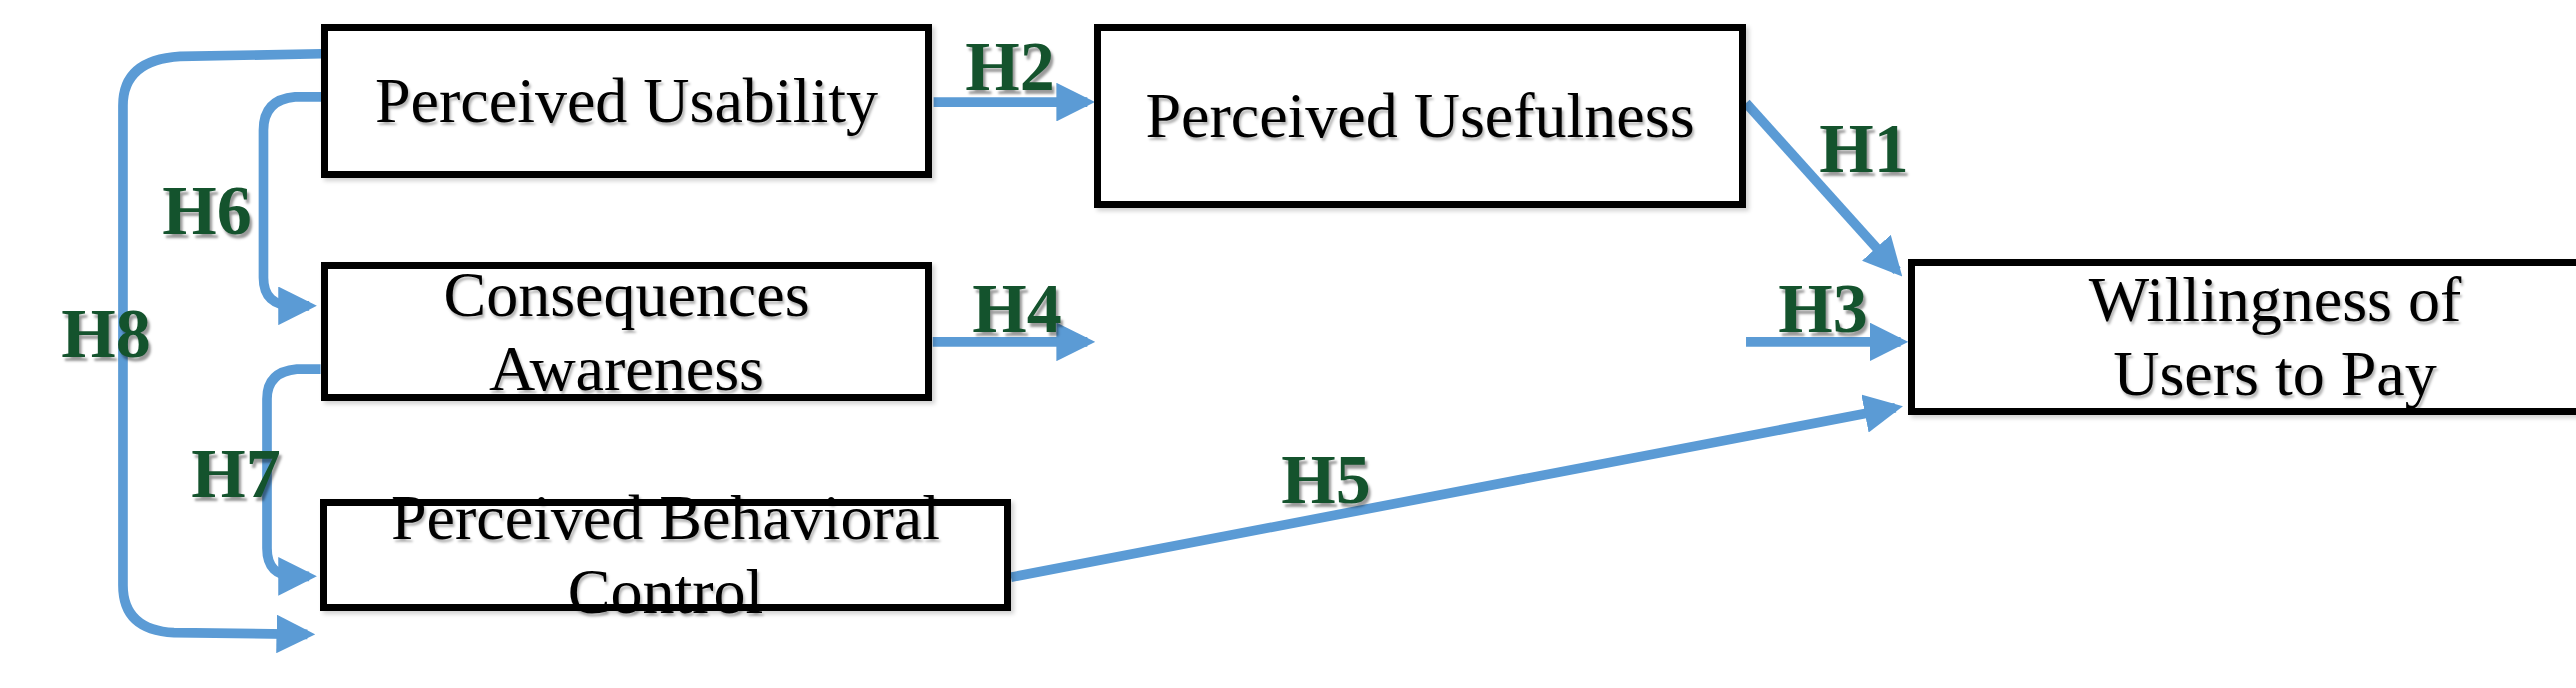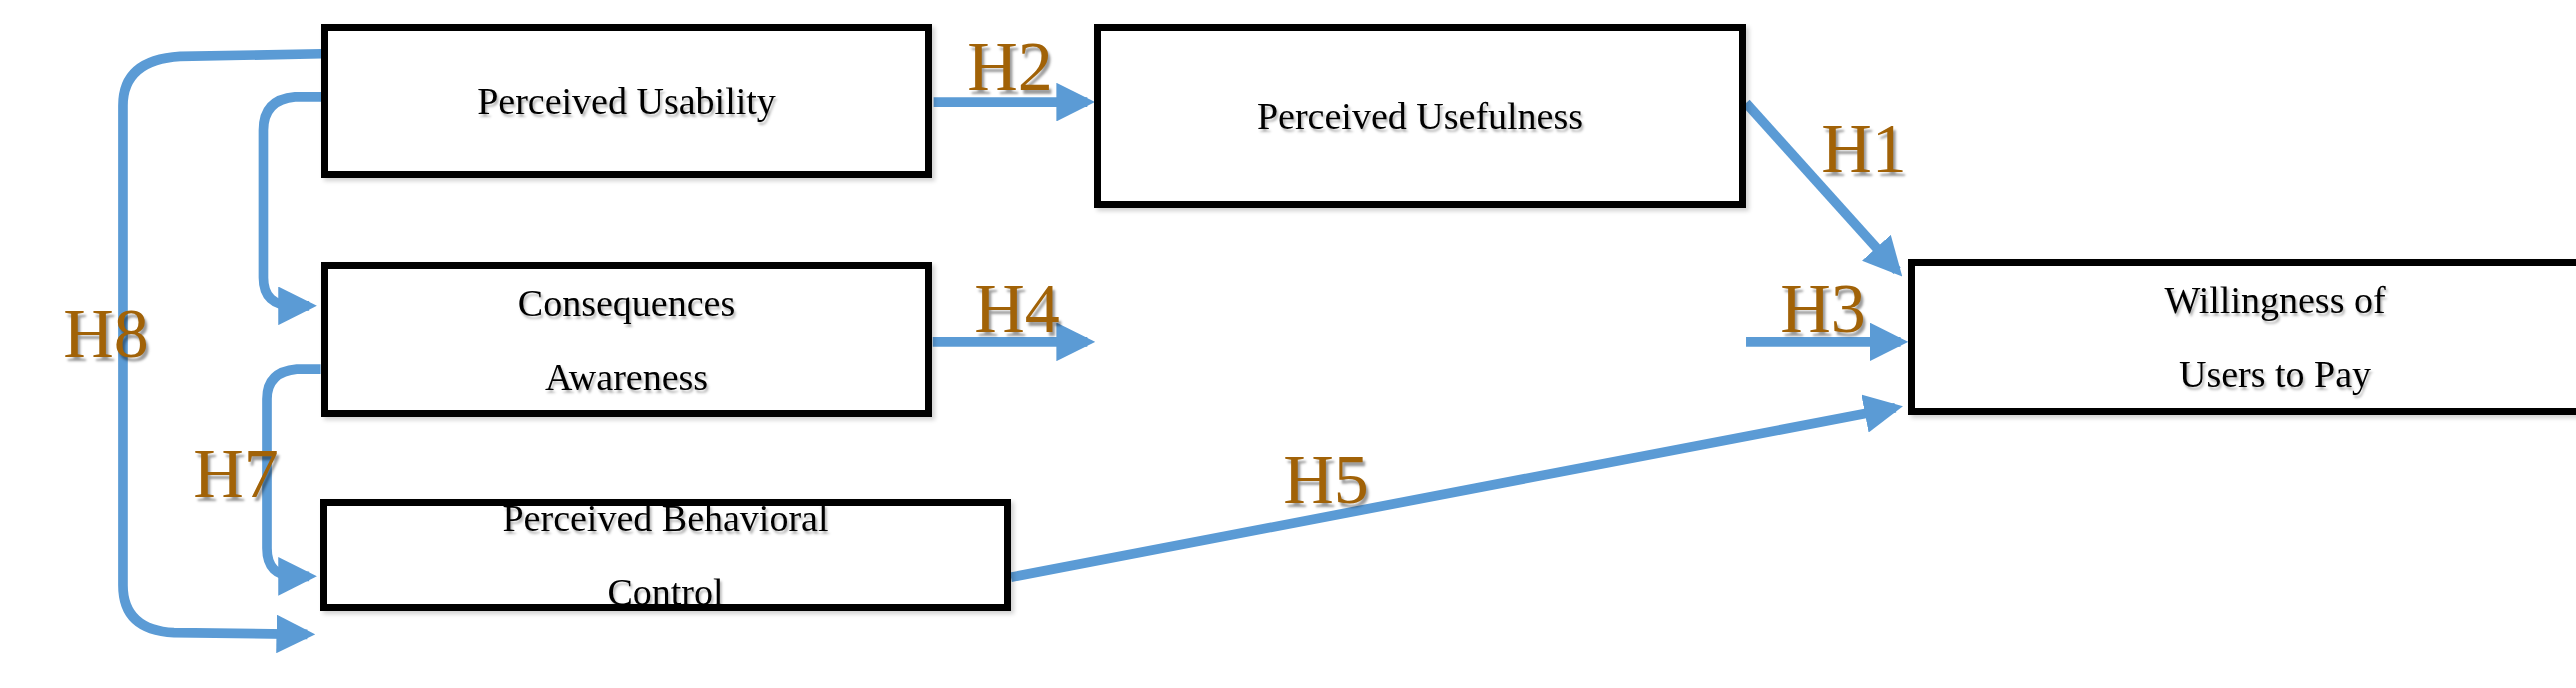--- a/index.html
+++ b/index.html
@@ -19,40 +19,40 @@
   .node {
     position: absolute;
     box-sizing: border-box;
     border: 7px solid #000000;
     background: #ffffff;
     display: flex;
     flex-direction: column;
     align-items: center;
     justify-content: center;
     text-align: center;
-    font-size: 38px;
+    font-size: 64px;
     line-height: 74px;
     color: #000000;
     text-shadow: 1.8px 2.6px 2.6px rgba(0,0,0,0.30);
     box-shadow: 2.6px 2.6px 4.4px rgba(0,0,0,0.18);
   }
   .node span { display: block; white-space: nowrap; }
   .hlabel {
     position: absolute;
     transform: translate(-50%, -50%);
-    font-weight: normal;
+    font-weight: bold;
     font-size: 70px;
-    color: #a16207;
+    color: #14532d;
     white-space: nowrap;
     text-shadow: 2.6px 3.5px 2.6px rgba(0,0,0,0.40);
   }
   
   #node-perceived-usability          { left: 321px;  top: 24px;  width: 611px; height: 154px; }
   #node-perceived-usefulness         { left: 1094px; top: 24px;  width: 652px; height: 184px; }
-  #node-consequences-awareness       { left: 321px;  top: 262px; width: 611px; height: 155px; text-align: right; }
+  #node-consequences-awareness       { left: 321px;  top: 262px; width: 611px; height: 139px; text-align: right; }
   #node-sense-of-responsibility      { left: 1094px; top: 262px; width: 652px; height: 155px; }
   #node-perceived-behavioral-control { left: 320px;  top: 499px; width: 691px; height: 112px; }
   #node-willingness-to-pay           { left: 1908px; top: 259px; width: 734px; height: 156px; align-items: center; }
   
   #hlabel-h1 { left: 1864px; top: 149px; }
   #hlabel-h2 { left: 1010px; top: 67px;  }
   #hlabel-h3 { left: 1823px; top: 309px; }
   #hlabel-h4 { left: 1017px; top: 309px; }
   #hlabel-h5 { left: 1326px; top: 480px; }
   #hlabel-h6 { left: 207px;  top: 211px; }
@@ -111,17 +111,18 @@
   <div class="node" id="node-willingness-to-pay">
     <span>Willingness of</span>
     <span>Users to Pay</span>
   </div>
 
   <div class="hlabel" id="hlabel-h1">H1</div>
   <div class="hlabel" id="hlabel-h2">H2</div>
   <div class="hlabel" id="hlabel-h3">H3</div>
   <div class="hlabel" id="hlabel-h4">H4</div>
   <div class="hlabel" id="hlabel-h5">H5</div>
+  <div class="hlabel" id="hlabel-h6">H6</div>
   <div class="hlabel" id="hlabel-h7">H7</div>
   <div class="hlabel" id="hlabel-h8">H8</div>
 
 </div>
 
 
 </body></html>

